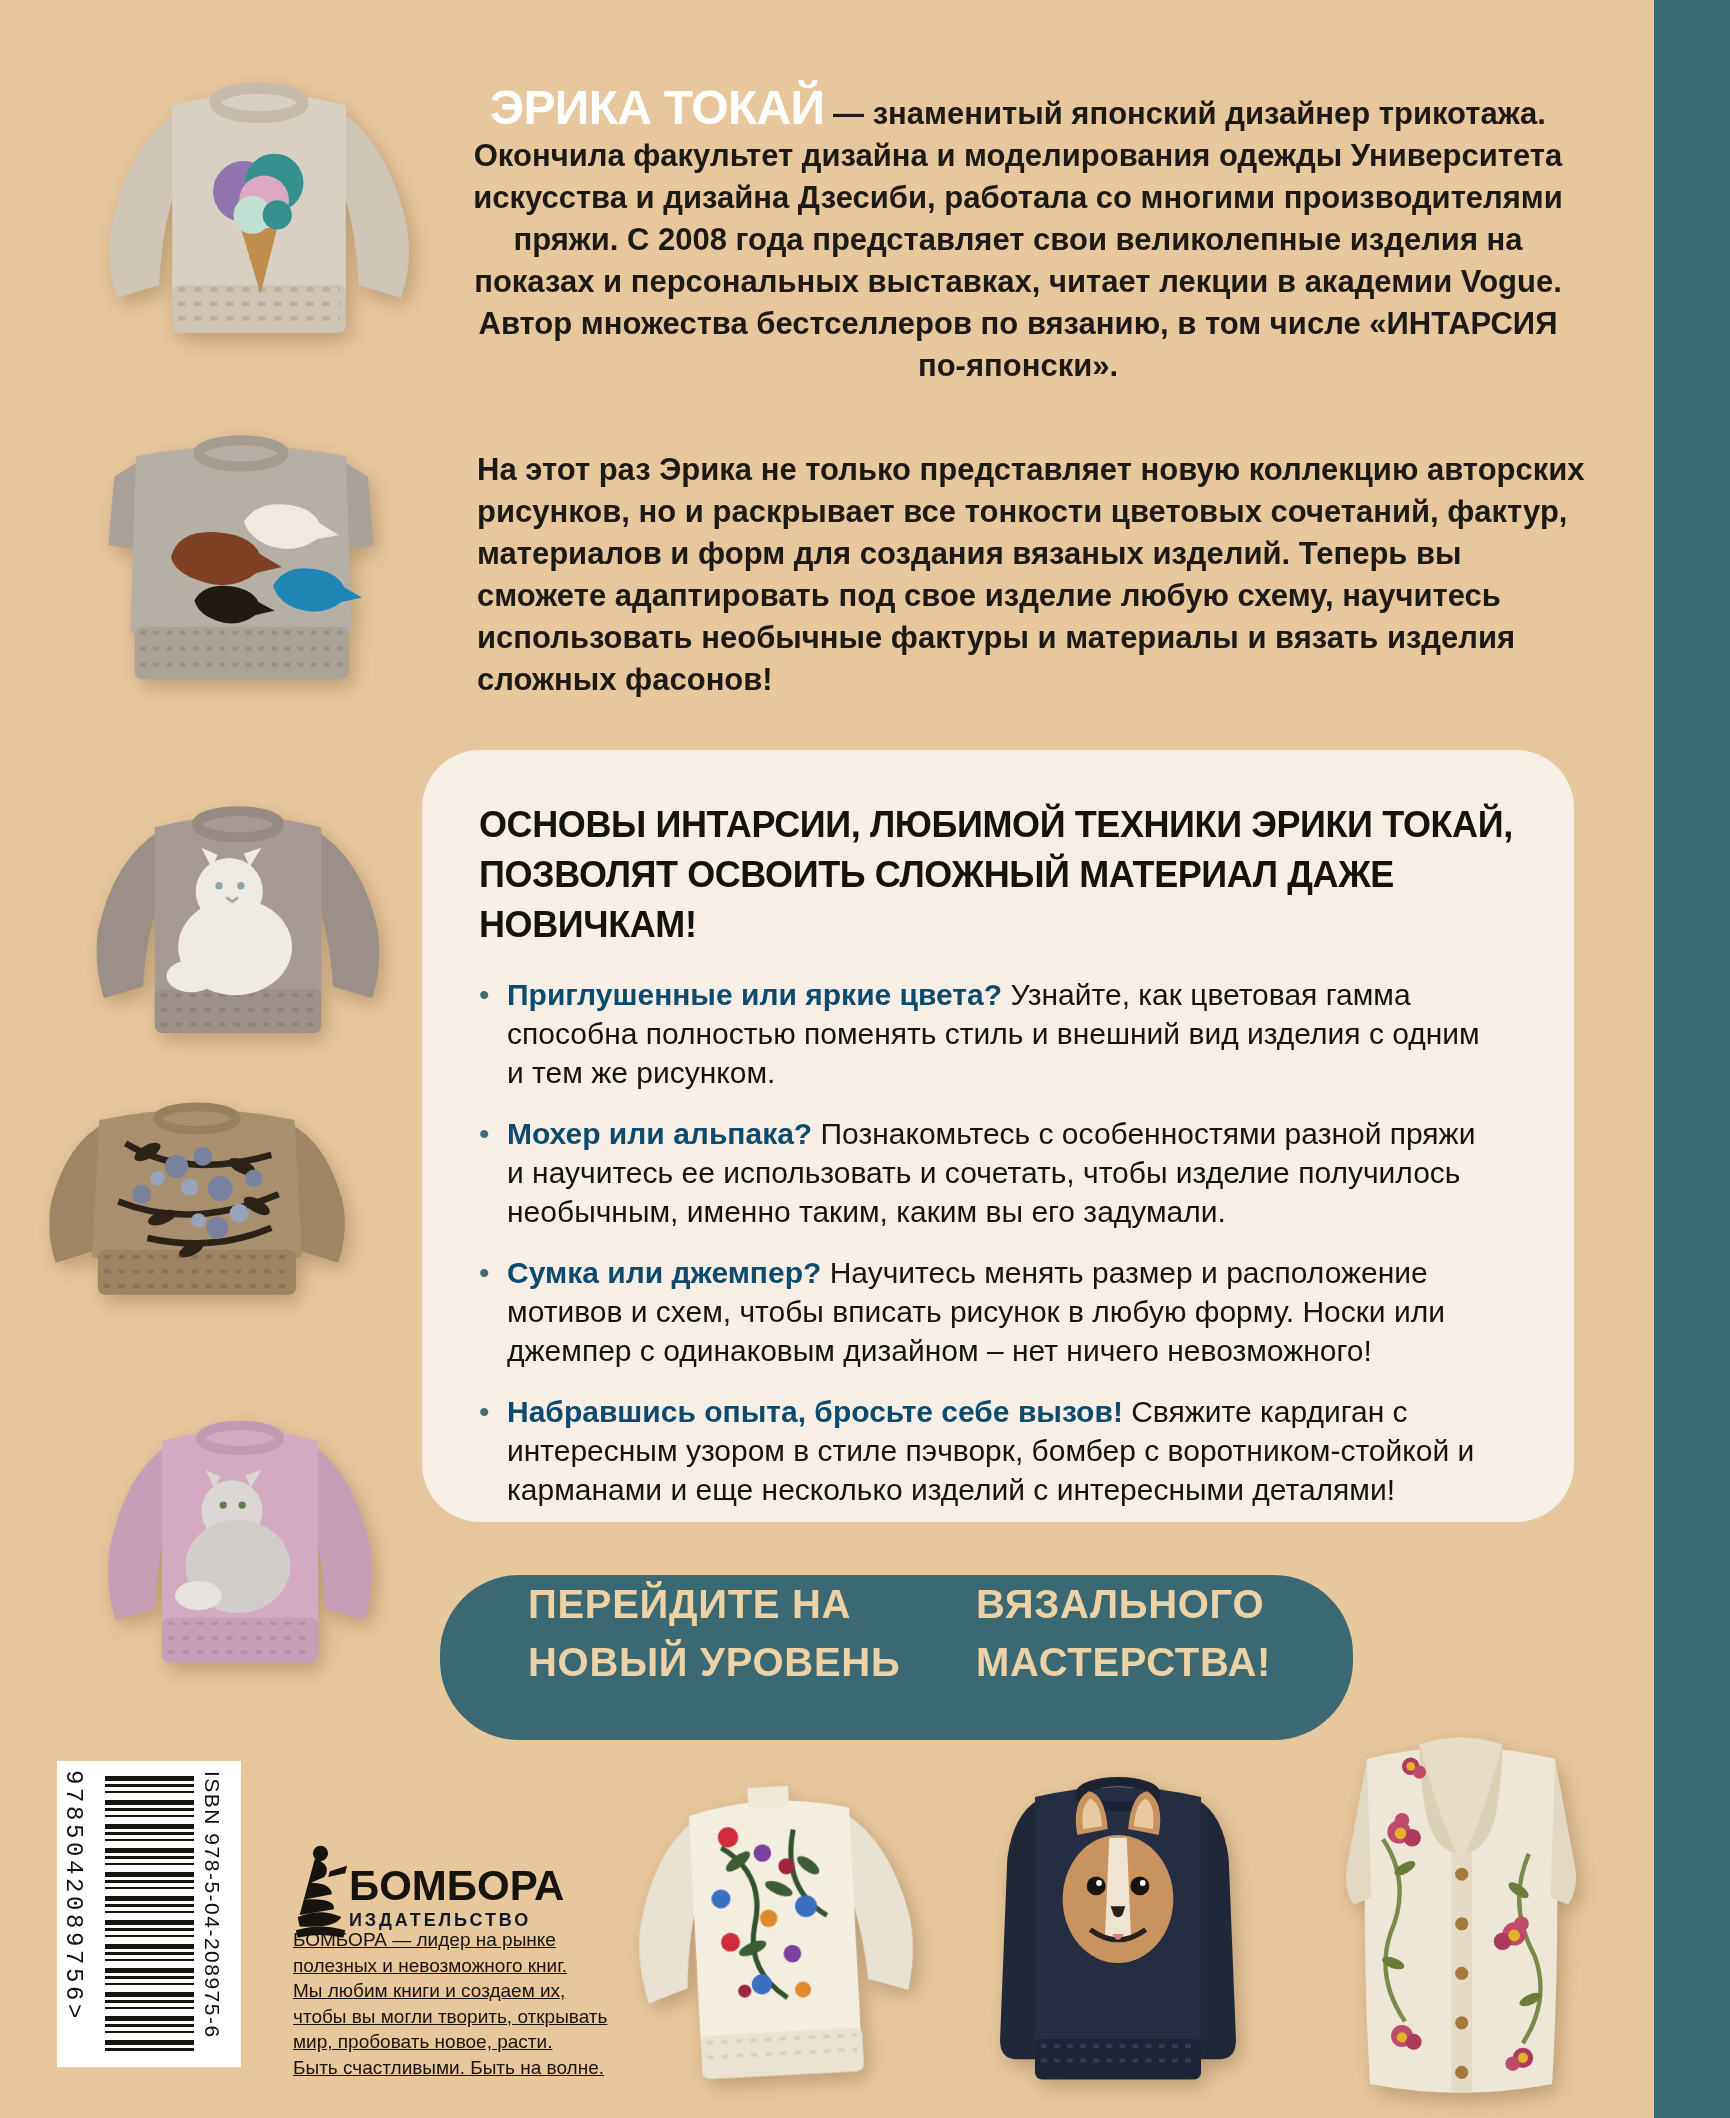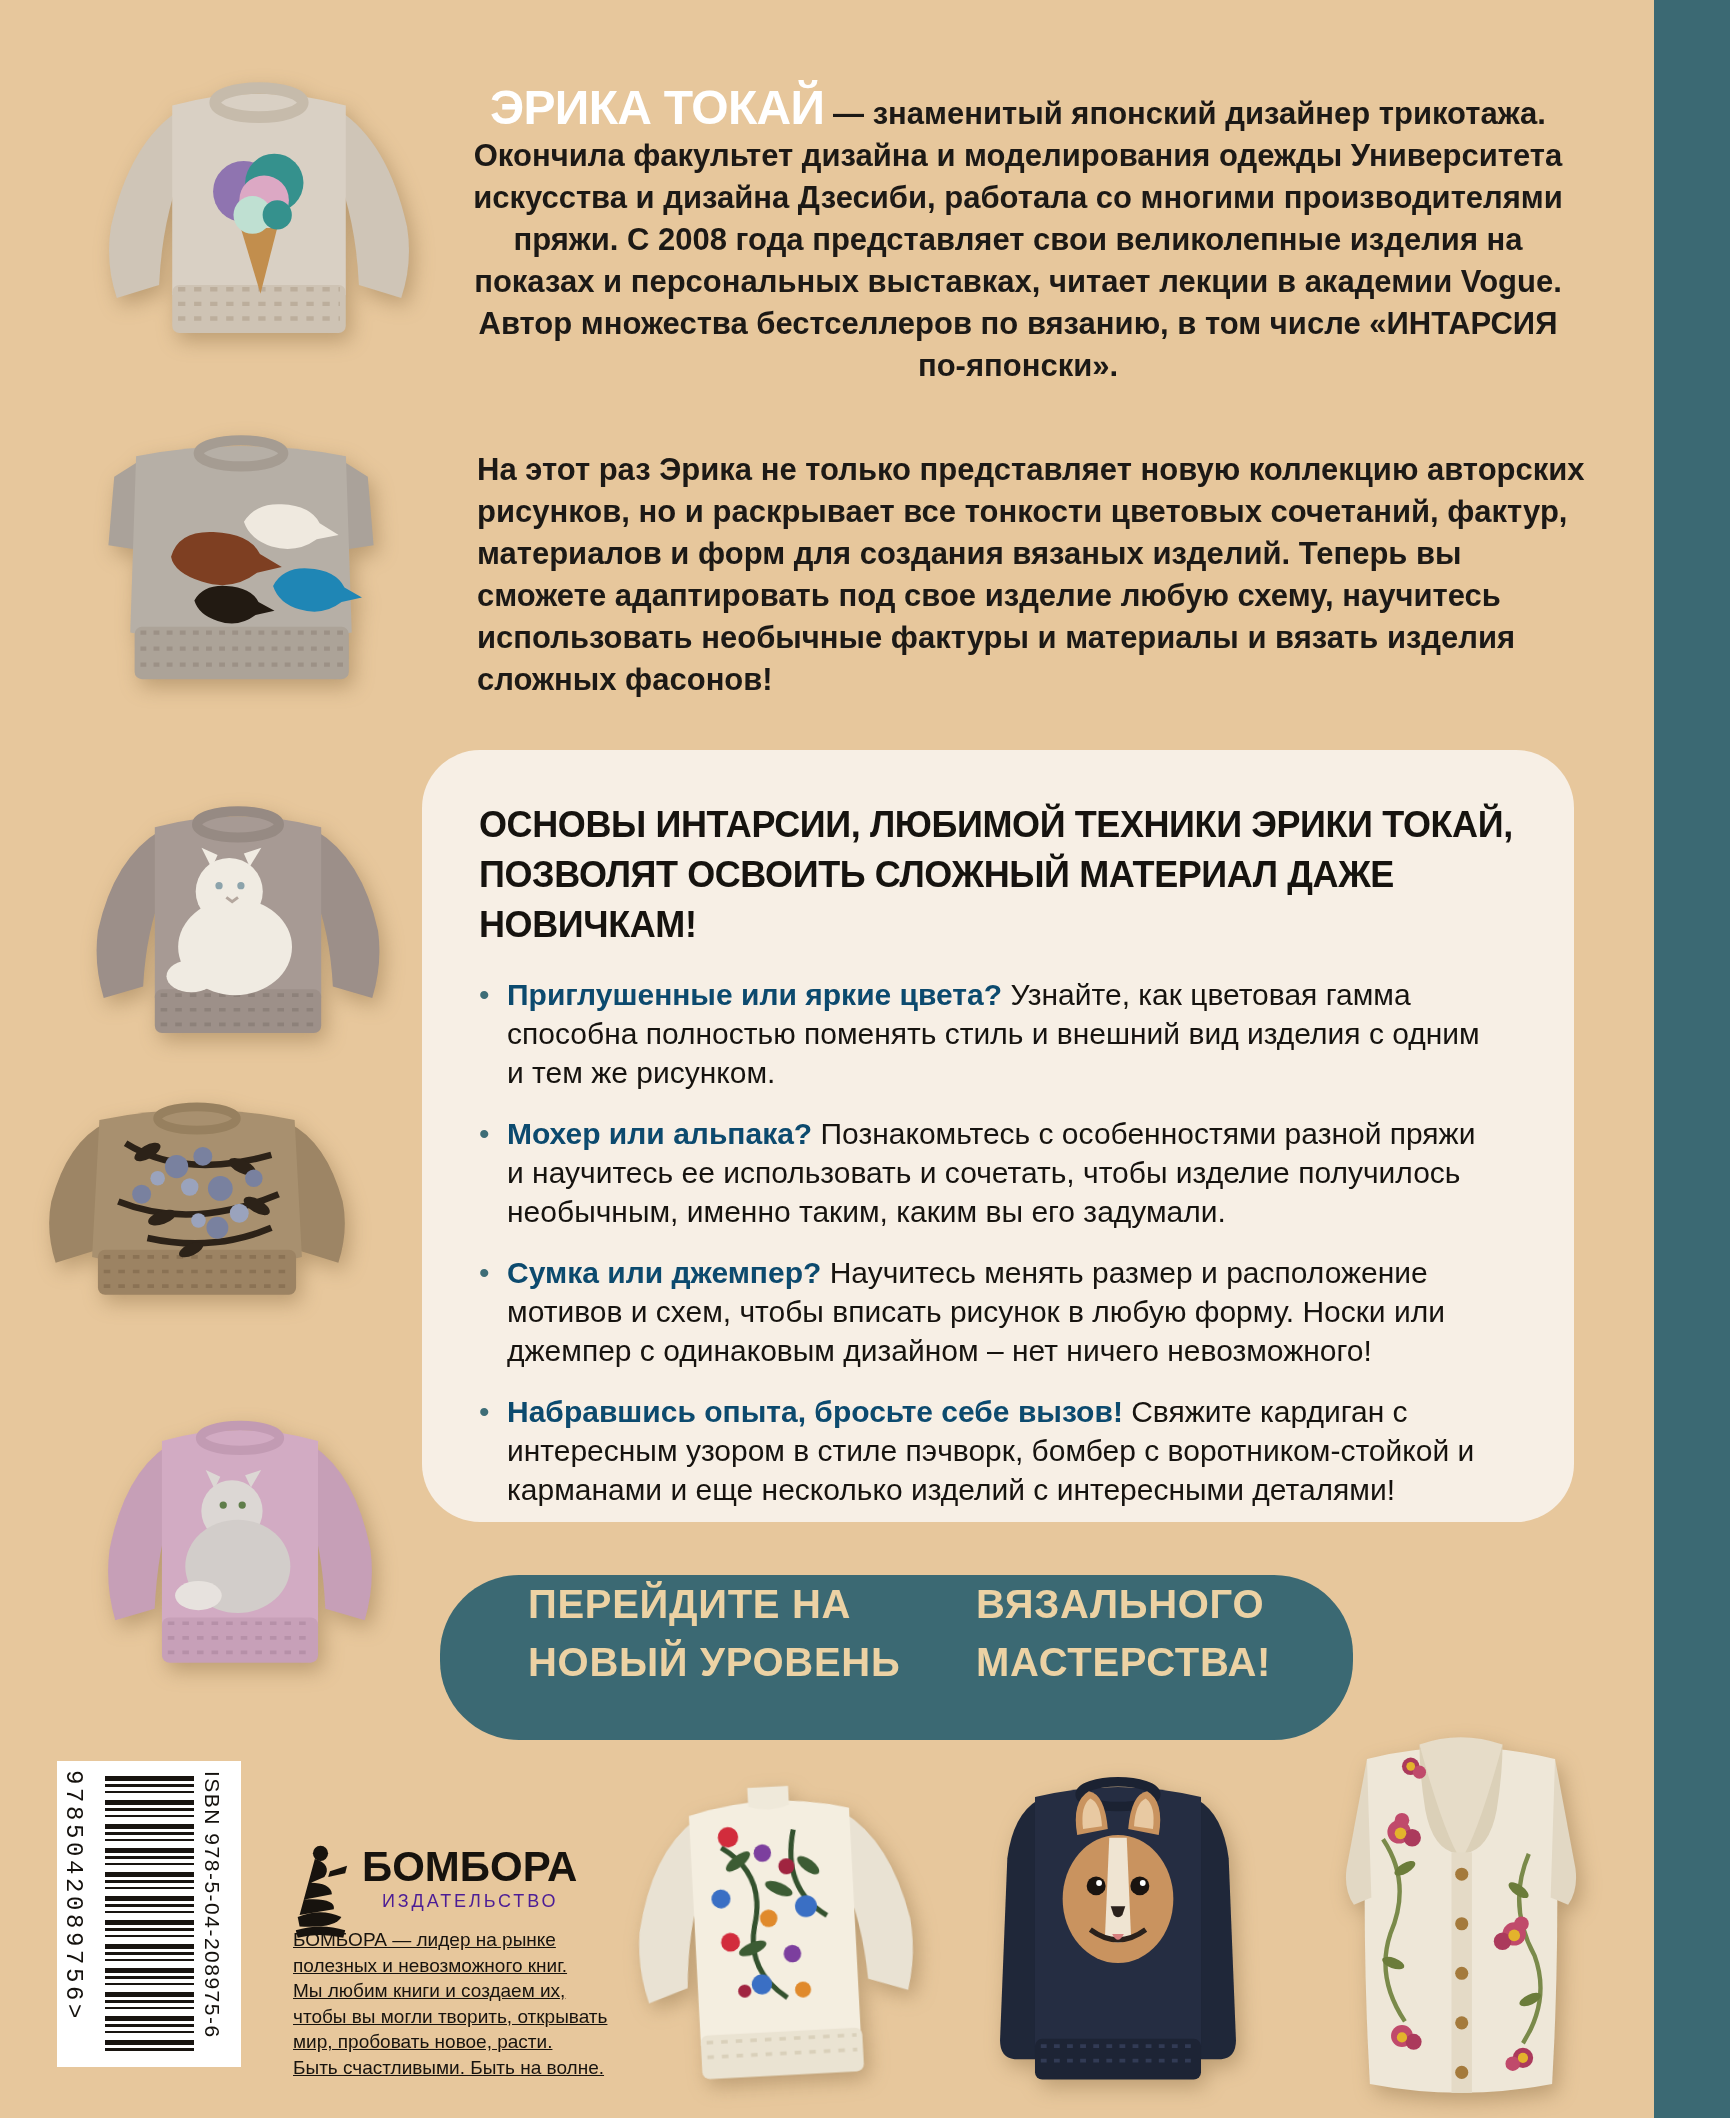--- a/index.html
+++ b/index.html
@@ -36,24 +36,24 @@
   
   .barcode{position:absolute; left:57px; top:1761px; width:184px; height:306px; background:#ffffff;}
   .bc-num{position:absolute; left:2.9px; top:8.8px; height:292px; writing-mode:vertical-rl; text-orientation:mixed;
     font-family:"Liberation Mono", monospace; font-size:24px; letter-spacing:3.6px; color:#14110d;}
   .bc-bars{position:absolute; left:48px; top:14.6px; width:89px; height:279px;
     background:repeating-linear-gradient(180deg,#181410 0 5.1px,#ffffff 5.1px 8px,#181410 8px 11px,#ffffff 11px 14.6px,#181410 14.6px 17.5px,#ffffff 17.5px 24px);}
   .bc-isbn{position:absolute; left:143px; top:10.2px; height:289px; writing-mode:vertical-rl; text-orientation:mixed;
     font-size:21px; letter-spacing:1.5px; color:#14110d; font-family:"Liberation Sans", sans-serif;}
 
   
-  .publisher-logo{position:absolute; left:292px; top:1844px; display:flex; align-items:flex-start; gap:13px;}
+  .publisher-logo{position:absolute; left:292px; top:1844px; display:flex; align-items:center; }
   .logo-texts{display:flex; flex-direction:column;}
   .logo-name{font-size:42px; font-weight:bold; letter-spacing:0; color:#17130e; line-height:45px;}
-  .logo-sub{font-size:18px; font-weight:normal; letter-spacing:2.9px; color:#4c1d95; margin-top:1.5px;margin-left:20px;}
+  .logo-sub{font-size:18px; font-weight:bold; letter-spacing:2.9px; color:#0f172a; margin-top:1.5px;}
   .publisher-about{position:absolute; left:293px; top:1927px; font-size:19px; line-height:25.5px; color:#17130e;text-decoration:underline;}
   .publisher-about div{white-space:nowrap;}
 
   
   .photo{position:absolute; filter:drop-shadow(5.8px 8.8px 10.2px rgba(110,80,40,.35));}
 </style>
 </head>
 <body>
 
 <div class="cover">

